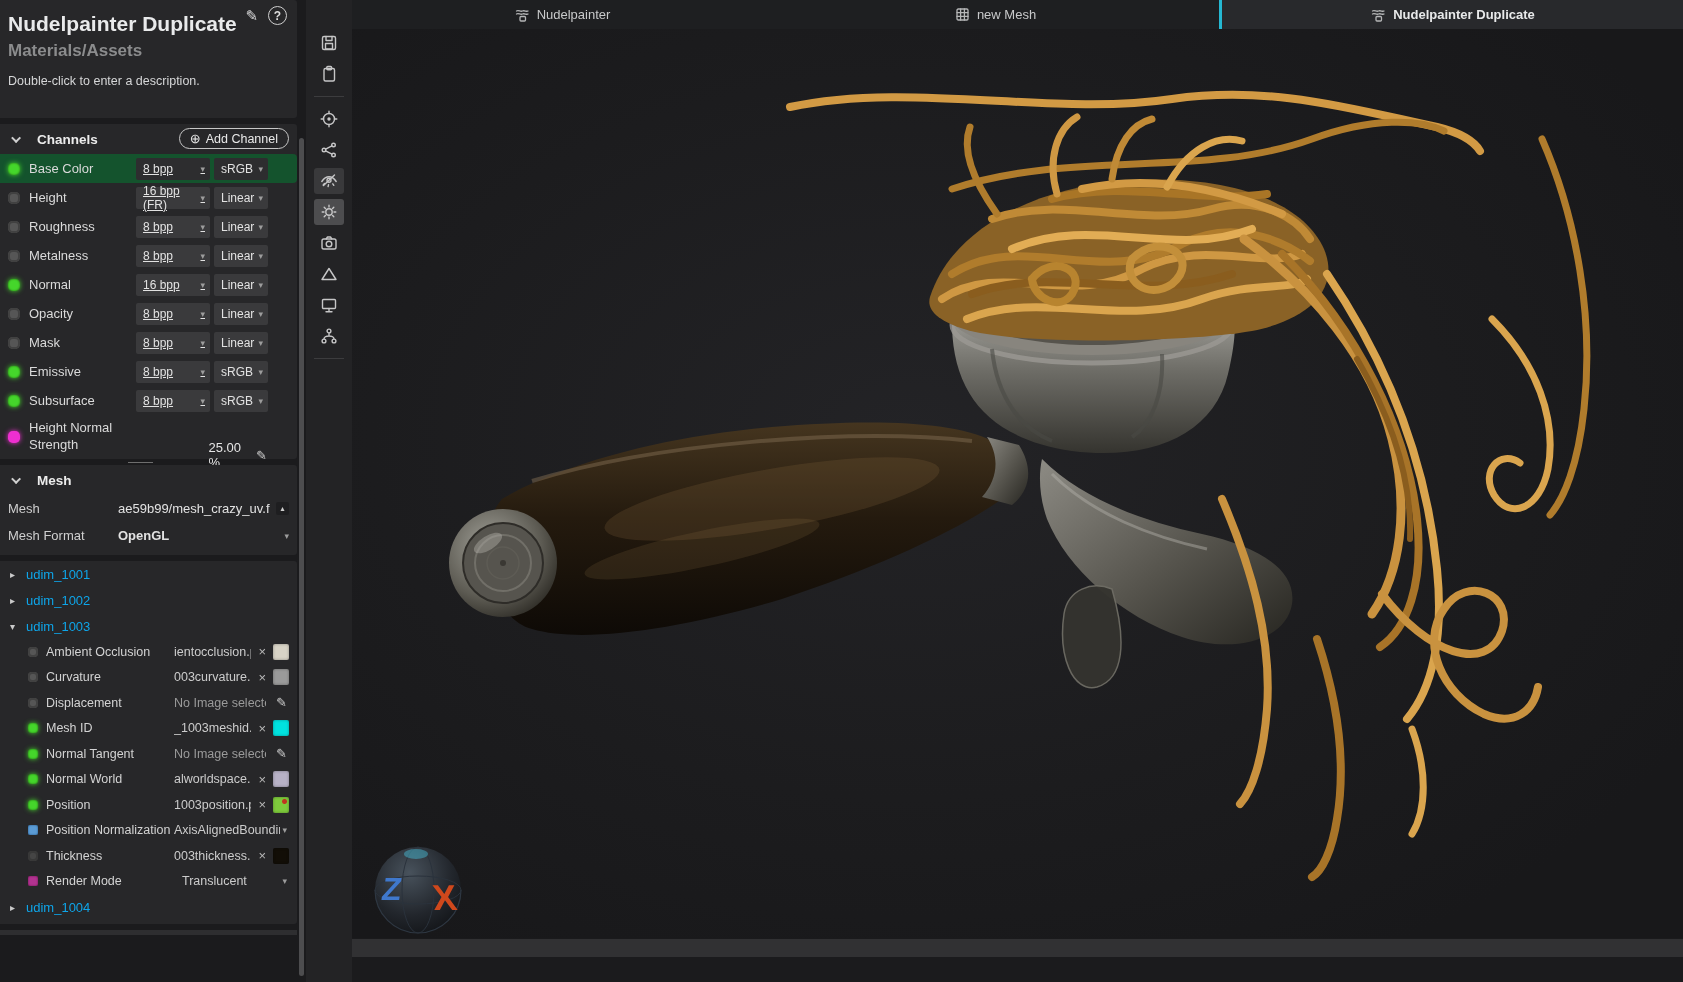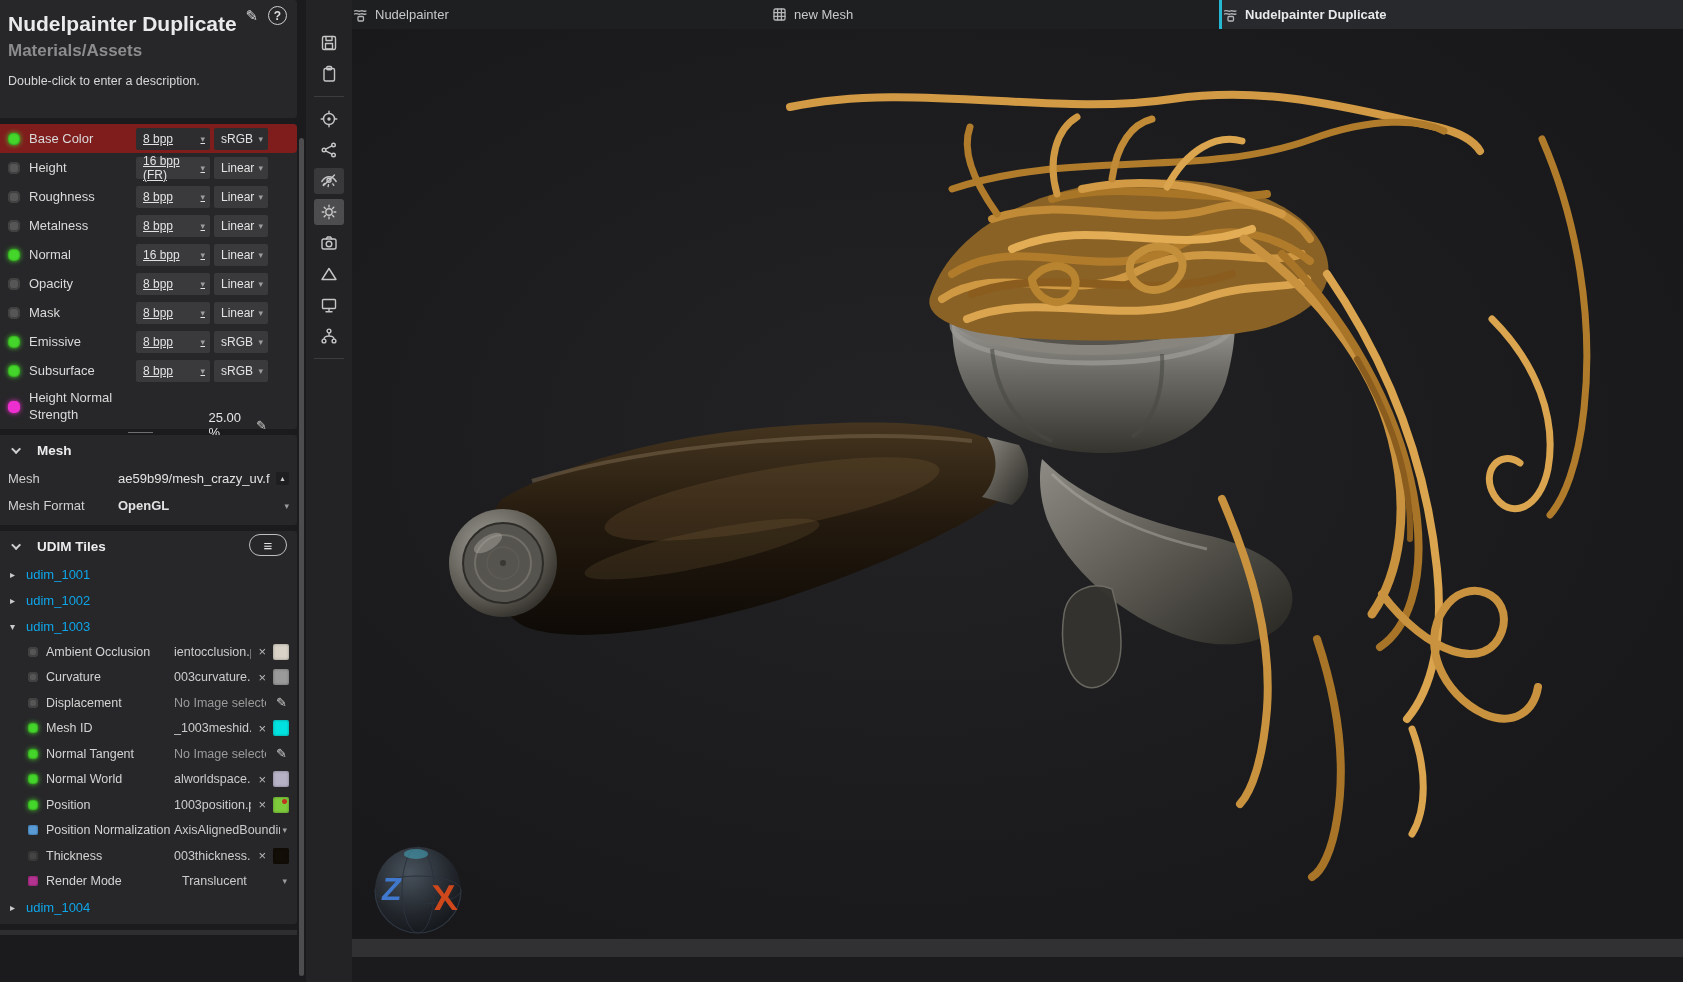--- a/index.html
+++ b/index.html
@@ -29,21 +29,21 @@
     transform:rotate(-45deg) translateY(-2px); margin-right:16px; }
   .section-title { color:#ececec; font-size:13.5px; font-weight:bold; }
   .pill-btn { position:absolute; right:8px; top:4px; height:21px; border:1px solid #c7c7c7;
     border-radius:11px; display:flex; align-items:center; padding:0 10px; gap:5px;
     color:#e9e9e9; font-size:12.5px; }
   .pill-btn .plus { font-size:13px; }
   .menu-pill { position:absolute; right:10px; top:3px; width:38px; height:22px; border:1px solid #bfbfbf;
     border-radius:11px; color:#e3e3e3; font-size:15px; display:flex; align-items:center; justify-content:center; }
 
   .ch-row { height:29px; display:flex; align-items:center; padding-left:8px; }
-  .ch-row.selected { background:#7f1d1d; border-radius:0 4px 4px 0;justify-content:center; }
+  .ch-row.selected { background:#14532d; border-radius:0 4px 4px 0;justify-content:center; }
   .dot { width:12px; height:12px; border-radius:40%; margin-right:9px; flex:none; }
   .dot-green { background:var(--green); box-shadow:0 0 5px 0 var(--green), inset 0 0 2px #1d5c10; }
   .dot-gray { background:var(--gray); box-shadow:inset 0 0 0 2px #414141; }
   .dot-dark { background:#454545; box-shadow:inset 0 0 0 2px #383838; }
   .dot-magenta { background:var(--magenta); box-shadow:0 0 5px 0 var(--magenta); }
   .sq-blue { width:12px; height:12px; border-radius:2px; margin-right:9px; flex:none;
     background:var(--blue); box-shadow:inset 0 0 2px #1c4a76; }
   .sq-purple { width:12px; height:12px; border-radius:2px; margin-right:9px; flex:none;
     background:var(--purple); box-shadow:inset 0 0 2px #5e1047; }
   .ch-name { color:#dadada; font-size:13px; flex:1; }
@@ -89,21 +89,21 @@
     padding-top:30px; gap:5px; }
   .tool { width:30px; height:26px; display:flex; align-items:center; justify-content:center; border-radius:3px; }
   .tool svg { stroke:#c6c6c7; fill:none; stroke-width:1.4; stroke-linecap:round; stroke-linejoin:round; }
   .tool.active-dim { background:#39393b; }
   .tool.active { background:#4d4d4f; }
   .tool-div { width:30px; height:1px; background:#3c3c3e; margin:4px 0; }
 
   
   .main { flex:1; display:flex; flex-direction:column; position:relative; }
   .tabbar { height:29px; background:#1e1f21; display:flex; position:relative; }
-  .tab { display:flex; align-items:center; justify-content:flex-start; gap:7px; color:#c8c9ca; font-size:13px; }
+  .tab { display:flex; align-items:center; justify-content:center; gap:7px; color:#c8c9ca; font-size:13px; }
   .tab-1 { width:420px; } .tab-2 { width:447px; }
   .tab-active { flex:1; background:#28292c; border-left:3px solid var(--accent); color:#e8e9ea; font-weight:bold; }
   .tab svg { stroke:#b5b6b7; fill:none; stroke-width:1.3; stroke-linecap:round; }
 
   .viewport { height:909px; position:relative;
     background:radial-gradient(ellipse 900px 600px at 42% 45%, #232326 0%, #1c1c1e 60%, #18181a 100%); }
   .viewport svg.scene { position:absolute; left:0; top:0; }
 
   .statusbar { height:25px; background:#2d2d2f; border-top:1px solid #151517;
     display:flex; align-items:center; padding-left:10px; }
@@ -122,20 +122,28 @@
         <div class="proj-title">Nudelpainter Duplicate</div>
         <div class="proj-subtitle">Materials/Assets</div>
         <div class="proj-desc">Double-click to enter a description.</div>
         <div class="head-icons">
           <span class="icon-btn">✎</span>
           <span class="help-circle">?</span>
         </div>
       </div>
 
       <div class="card">
+        <div class="section-header">
+          <span class="chev"></span>
+          <span class="section-title">Channels</span>
+          <span class="pill-btn">
+            <span class="plus">⊕</span>
+            <span>Add Channel</span>
+          </span>
+        </div>
 
         <div class="ch-row selected">
           <span class="dot dot-green"></span>
           <span class="ch-name">Base Color</span>
           <span class="dropbox bpp-box">
               <span>8 bpp</span>
               <span class="caret">▾</span>
             </span>
           <span class="dropbox space-box">
               <span>sRGB</span>
@@ -261,25 +269,20 @@
           <span class="mini-btn">▴</span>
         </div>
         <div class="kv-row">
           <span class="kv-label">Mesh Format</span>
           <span class="kv-value left">OpenGL</span>
           <span class="caret kv-caret">▾</span>
         </div>
       </div>
 
       <div class="card" style="padding-bottom:4px;">
-        <div class="section-header">
-          <span class="chev"></span>
-          <span class="section-title">UDIM Tiles</span>
-          <span class="menu-pill">≡</span>
-        </div>
 
         <div class="tile-row">
           <span class="tree-arrow">▸</span>
           <span class="tile-name">udim_1001</span>
         </div>
         <div class="tile-row">
           <span class="tree-arrow">▸</span>
           <span class="tile-name">udim_1002</span>
         </div>
         <div class="tile-row">

